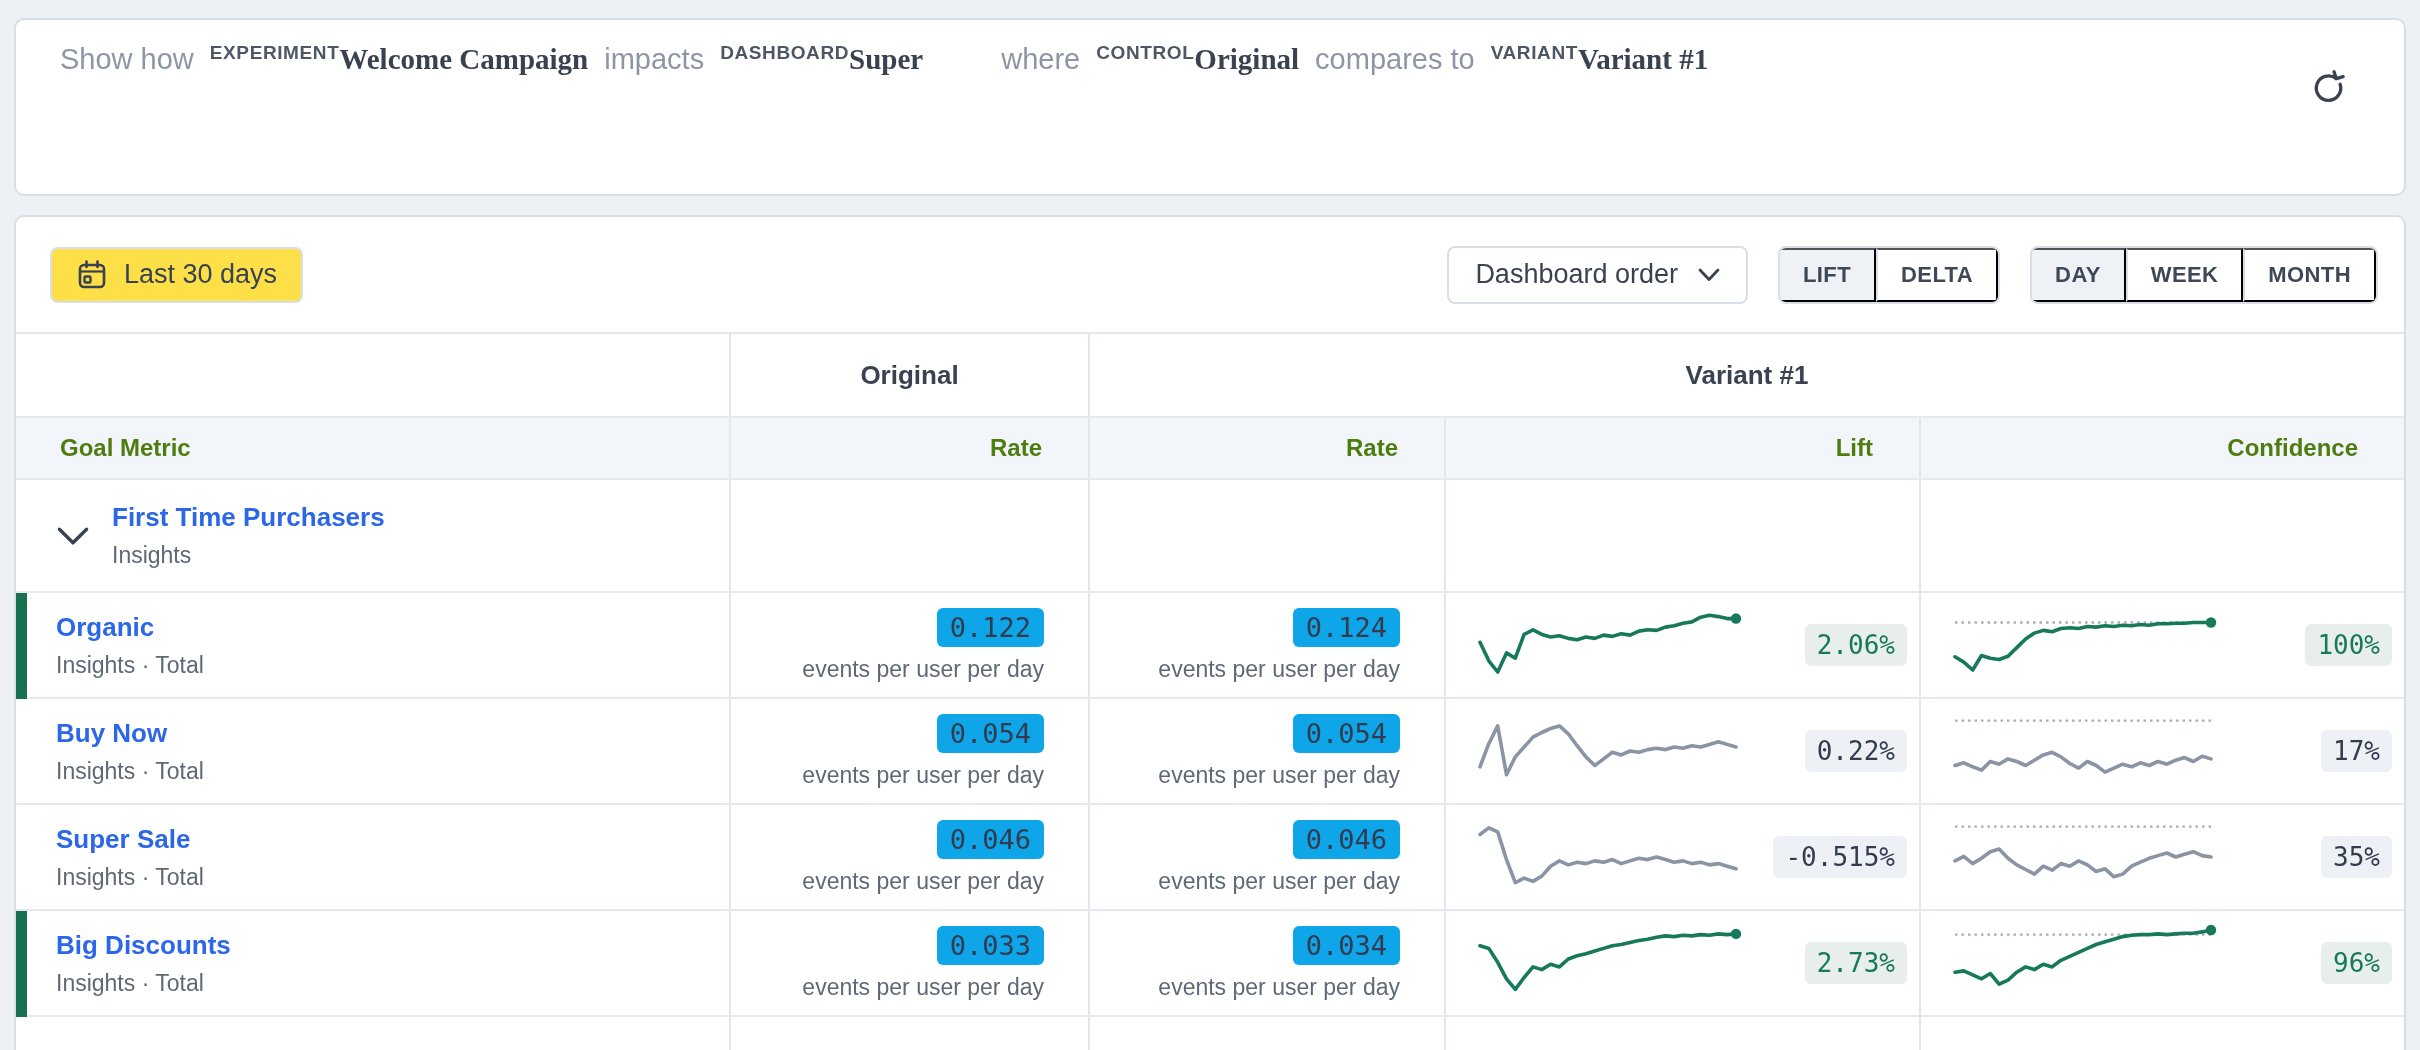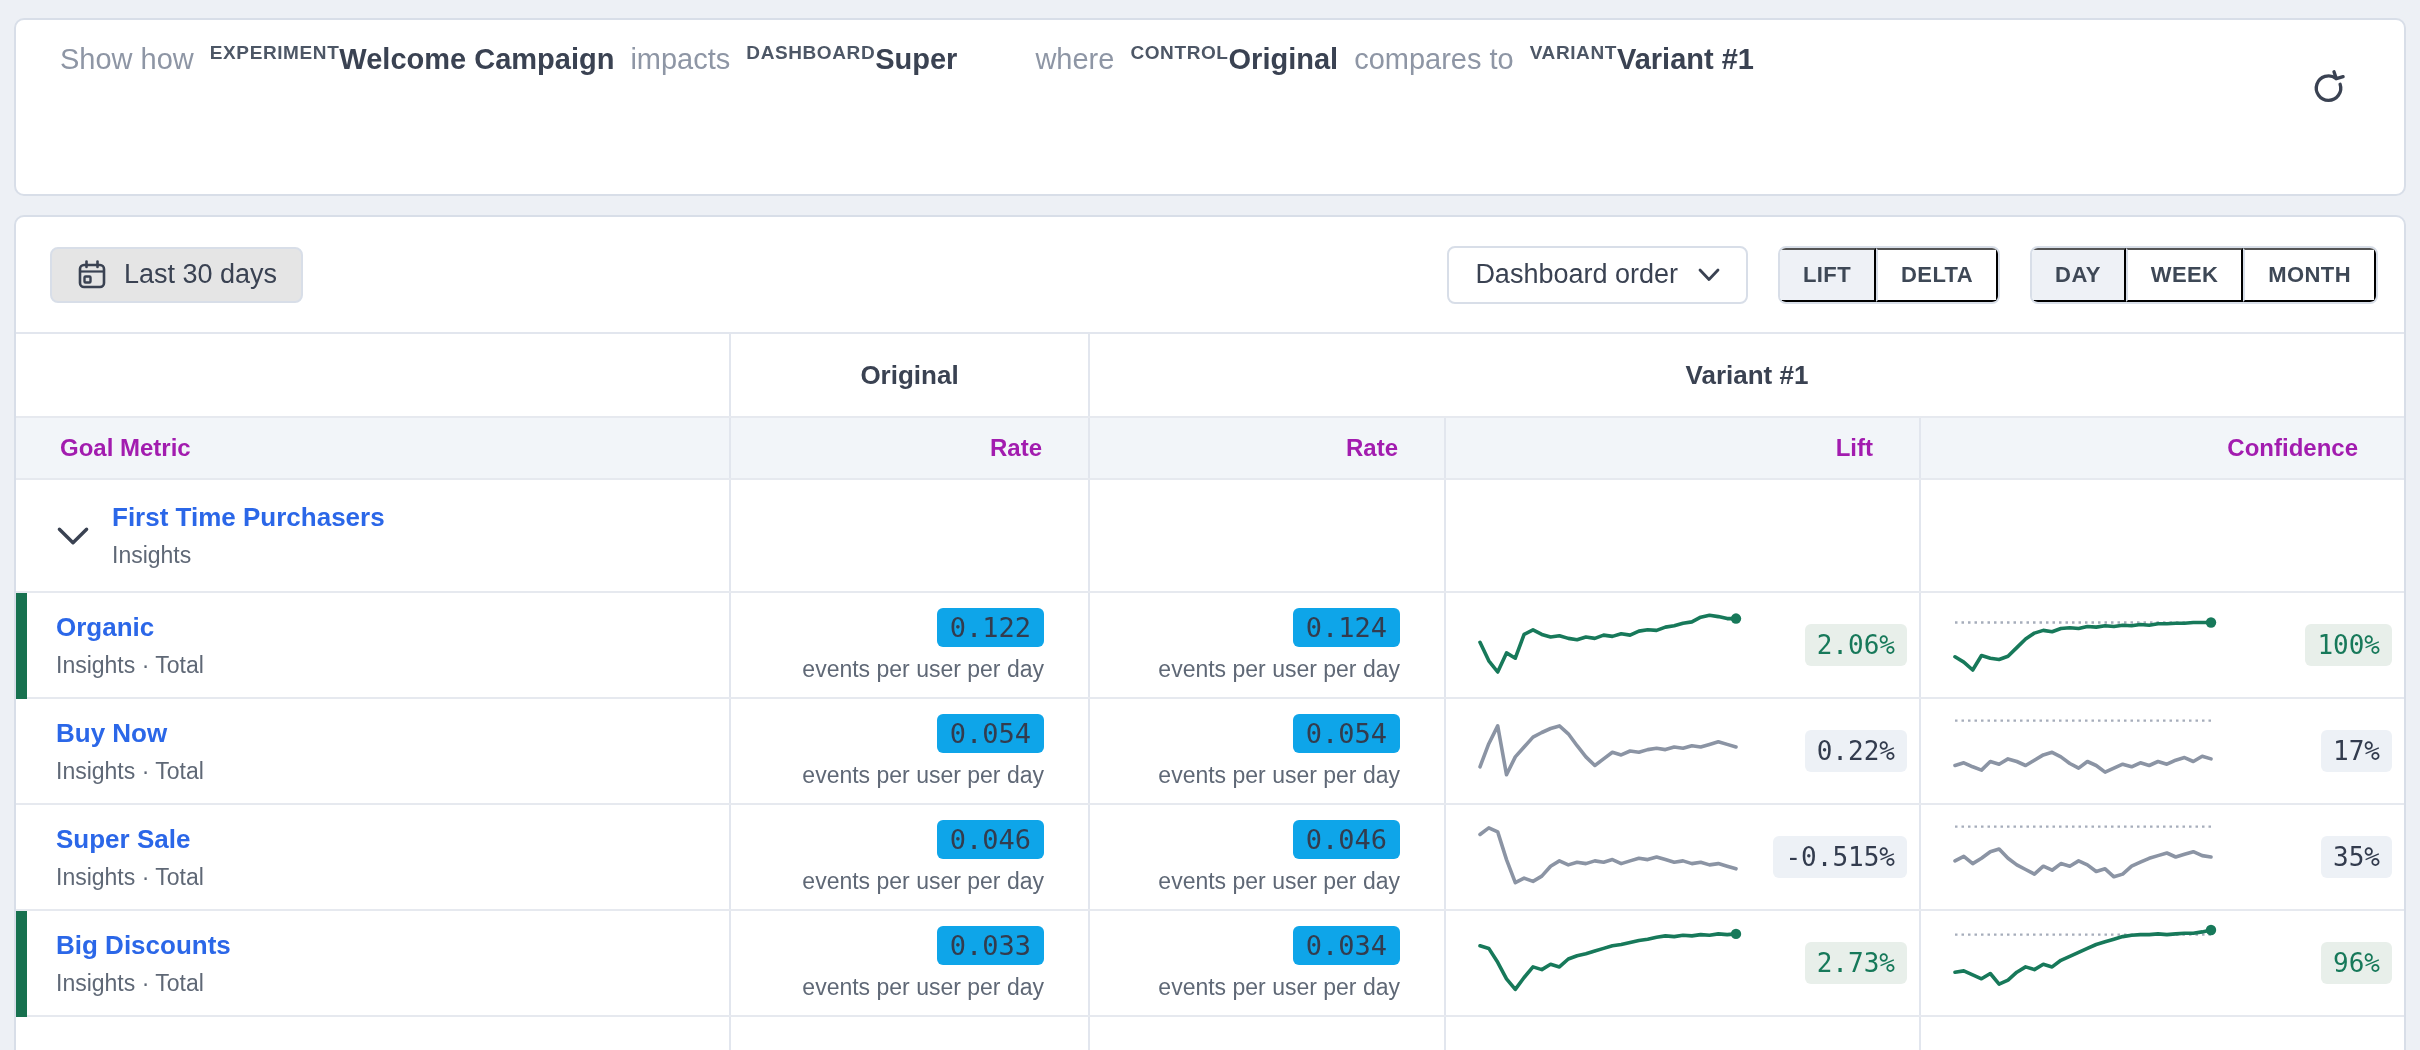--- a/index.html
+++ b/index.html
@@ -14,30 +14,30 @@
     position:absolute; left:14px; width:2392px;
     background:#fff; border:2px solid #d8dee8; border-radius:10px;
   }
   .header-panel { top:18px; height:178px; }
   .main-panel { top:215px; height:880px; overflow:hidden; }
 
   
   .sentence { position:absolute; left:44px; top:22px; display:flex; align-items:flex-end; gap:16px; }
   .seg { display:flex; flex-direction:row; }
   .seg-label { font-size:19px; font-weight:700; letter-spacing:.6px; color:#4d5766; margin-bottom:4px; }
-  .seg-value { font-size:29px; font-weight:700; color:#3a4252; line-height:34px; white-space:nowrap; }
+  .seg-value { font-size:29px; font-weight:700; color:#3a4252; line-height:34px; white-space:nowrap;font-family:Liberation Serif, serif; }
   .connector { font-size:29px; color:#8e96a5; line-height:34px; white-space:nowrap; }
   .seg.dashboard { margin-right:62px; }
   .refresh-btn { position:absolute; right:56px; top:48px; width:40px; height:40px; background:none; border:none; cursor:pointer; }
 
   
   .toolbar { height:115px; display:flex; align-items:center; padding:0 26px 0 34px; }
   .date-btn {
     display:flex; align-items:center; gap:16px; height:56px; padding:0 24px;
-    border:2px solid #d8dee8; border-radius:8px; background:#e5e5e5;
+    border:2px solid #d8dee8; border-radius:8px; background:#fde047;
     font-size:27px; color:#3a4252; font-family:inherit; cursor:pointer;
   }
   .toolbar-right { margin-left:auto; display:flex; align-items:center; gap:30px; }
   .dropdown {
     display:flex; align-items:center; gap:20px; height:58px; padding:0 26px;
     border:2px solid #d8dee8; border-radius:8px; background:#fff;
     font-size:27px; color:#3a4252; font-family:inherit; cursor:pointer;
   }
   .segmented { display:flex; height:58px; border:2px solid #d8dee8; border-radius:8px; overflow:hidden; background:#fff; }
   .segment {
@@ -54,21 +54,21 @@
   .td { border-right:2px solid #e2e6ee; height:100%; }
   .c1 { width:715px; } .c2 { width:359px; } .c3 { width:356px; }
   .c4 { width:475px; } .c5 { width:483px; border-right:none; }
   .cvariant { width:1314px; border-right:none; }
 
   .group-row { height:84px; }
   .group-row .td { display:flex; align-items:center; justify-content:center; }
   .group-title { font-size:26px; font-weight:700; color:#3a4252; }
 
   .head-row { height:62px; background:#f2f5f9; }
-  .head-row .td { display:flex; align-items:center; font-size:24px; font-weight:600; color:#a21caf; }
+  .head-row .td { display:flex; align-items:center; font-size:24px; font-weight:600; color:#4d7c0f; }
   .head-row .c1 { padding-left:44px; }
   .head-row .c2, .head-row .c3, .head-row .c4, .head-row .c5 { justify-content:flex-end; padding-right:46px; }
 
   .parent-row { height:113px; }
   .data-row { height:106px; }
   .partial-row { height:40px; border-bottom:none; }
 
   .metric-cell { display:flex; align-items:center; padding-left:40px; }
   .metric-cell.indent { }
   .caret { width:34px; height:24px; margin-right:22px; cursor:pointer; flex:none; }

